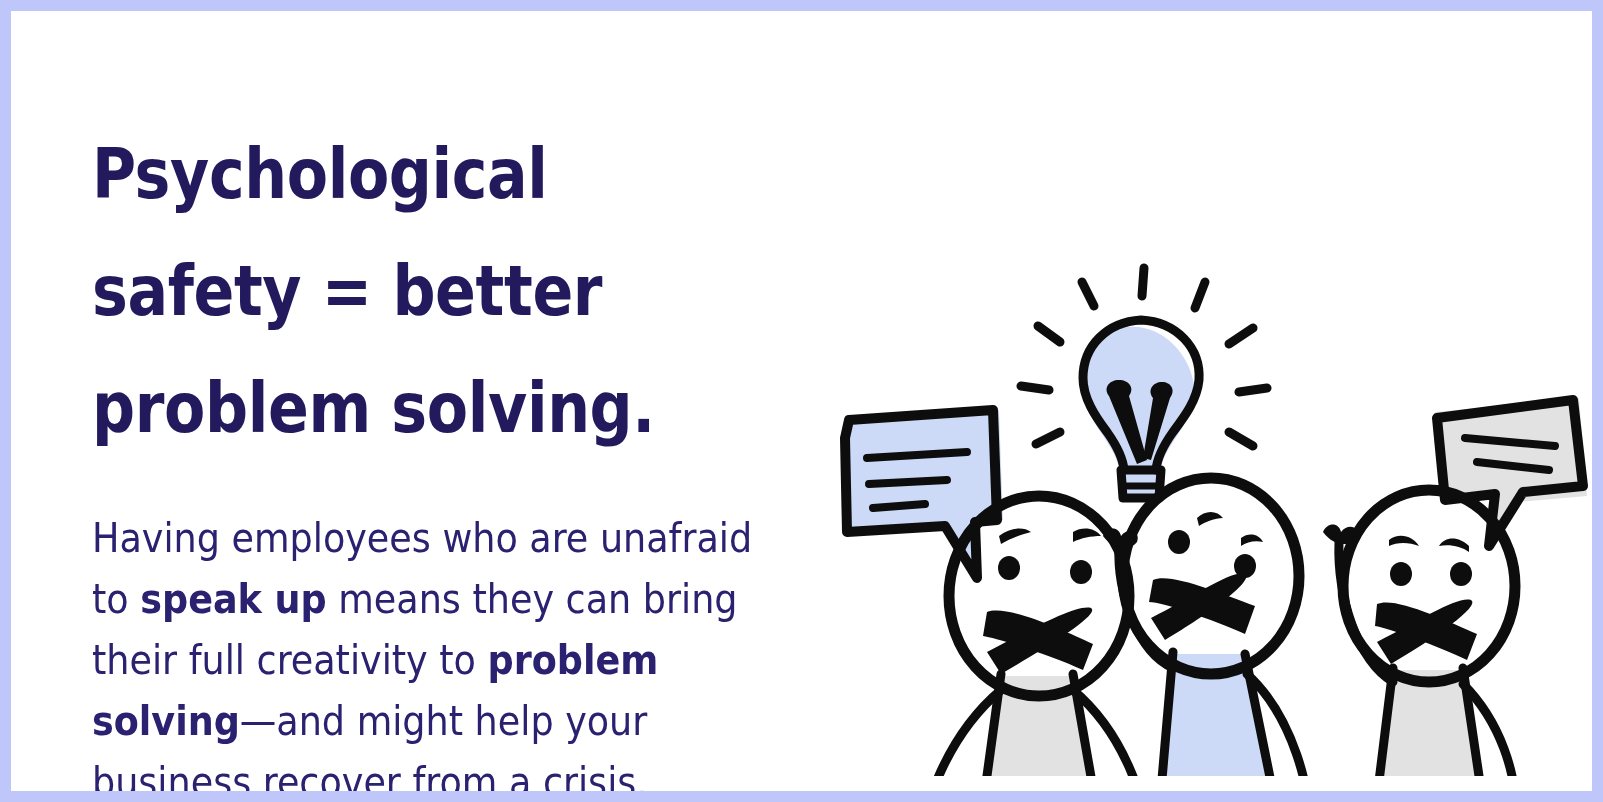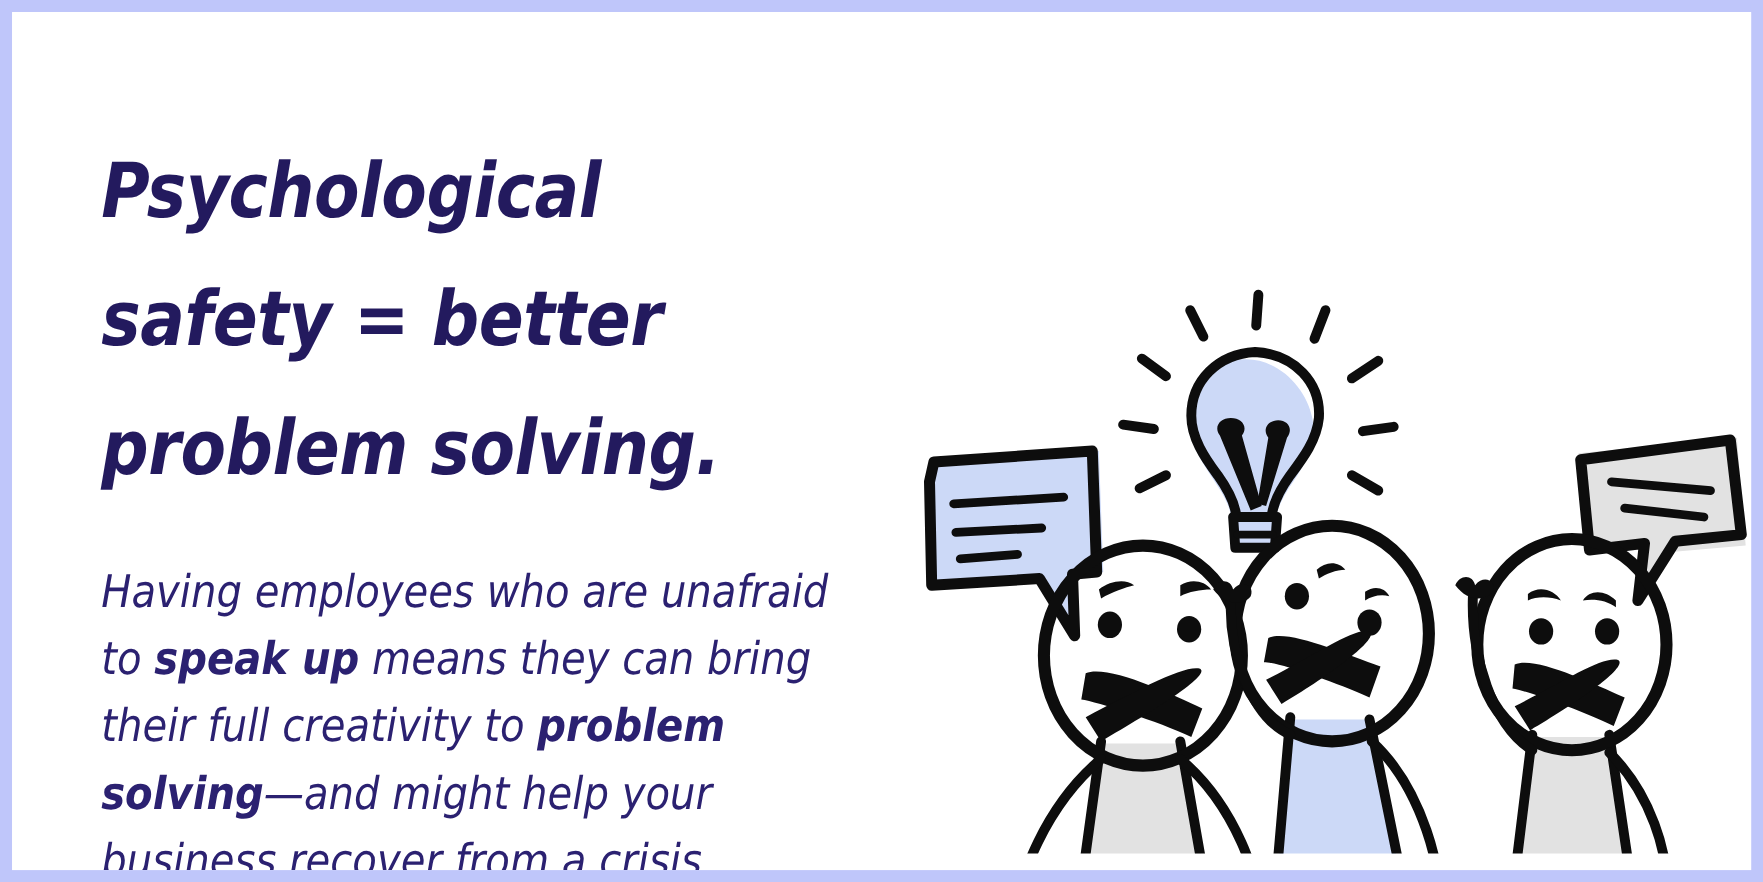--- a/index.html
+++ b/index.html
@@ -88,21 +88,21 @@
     stroke-linejoin: round;
   }
   .ink-fill {
     fill: #0d0d0d;
     stroke: none;
   }
 </style>
 </head>
 <body>
 
-<div id="card" style="border-color: rgb(191, 198, 250); background: rgb(255, 255, 255); font-style: italic;">
+<div id="card" style="border-color: rgb(191, 198, 250); background: rgb(255, 255, 255);">
   <div id="card-inner">
 
     <div id="text-col">
       <h1 id="headline" style="color: rgb(35, 26, 94);">Psychological safety = better problem solving.</h1>
       <p id="body-copy" style="color: rgb(43, 33, 113);"><span>Having employees who are unafraid to </span><b>speak up</b><span> means they can bring their full creativity to </span><b>problem solving</b><span>—and might help your business recover from a crisis.</span></p>
     </div>
 
     <div id="illustration">
       <svg viewBox="0 0 800 530" xmlns="http://www.w3.org/2000/svg" aria-hidden="true">
 

